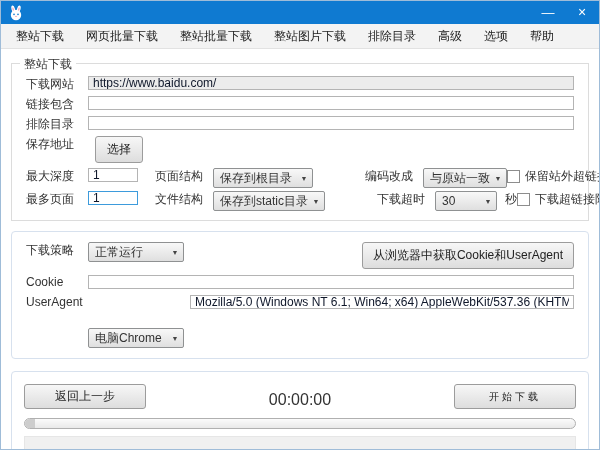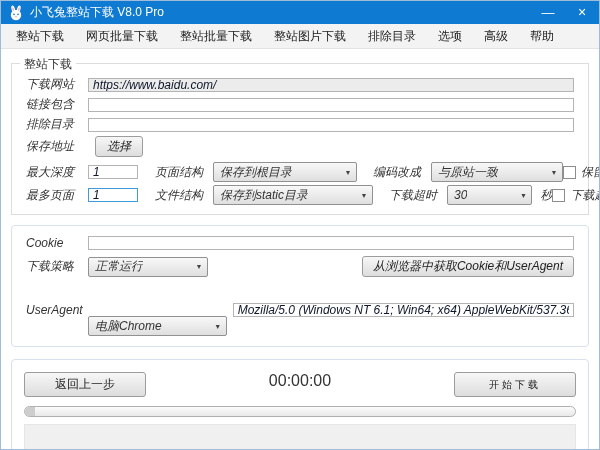--- a/index.html
+++ b/index.html
@@ -17,37 +17,37 @@
   .tb-btn { width:34px; text-align:center; line-height:23px; font-size:13px; color:#fff; cursor:default; }
   .tb-btn.close { font-size:14px; }
   
   .menubar { flex:0 0 25px; background:#f3f3f3; border-bottom:1px solid #e2e2e2; display:flex; align-items:center; padding-left:4px; color:#222; }
   .menu-item { padding:0 11px; line-height:24px; white-space:nowrap; }
   
   .content { flex:1; padding:4px 10px 6px; display:flex; flex-direction:column; background:#fff; }
   .groupbox { position:relative; border:1px solid #dcdcdc; padding:12px 14px 6px; margin-top:10px; }
   .gb-label { position:absolute; top:-8px; left:8px; background:#fff; padding:0 4px; color:#333; }
   .groupbox.blue { border:1px solid #d7e1ee; border-radius:4px; }
-  .frow { display:flex; align-items:center; margin-bottom:3px;font-style:italic; }
+  .frow { display:flex; align-items:flex-start; margin-bottom:3px; }
   .flabel { flex:0 0 62px; white-space:nowrap; }
   .tinput { height:14px; border:1px solid #b4b4b4; background:#fff; font:inherit; color:#0f172a; padding:0 4px; width:100%; }
   .tinput.readonly { background:#ececec; }
   .tinput.focused { border-color:#3d9bdc; }
-  .btn { background:linear-gradient(#f7f7f7,#dddddd); border:1px solid #9c9c9c; border-radius:3px; font:inherit; color:#222; height:21px; padding:0 10px; white-space:nowrap; }
-  .dropdown { height:20px; border:1px solid #8f9192; border-radius:2px; background:linear-gradient(#f8f8f8,#dfdfdf); display:flex; align-items:center; padding-left:6px;gap:48px; }
+  .btn { background:linear-gradient(#f7f7f7,#dddddd); border:1px solid #9c9c9c; border-radius:3px; font:inherit; color:#222; height:27px; padding:0 10px; white-space:nowrap; }
+  .dropdown { height:20px; border:1px solid #8f9192; border-radius:2px; background:linear-gradient(#f8f8f8,#dfdfdf); display:flex; align-items:center; padding-left:6px; }
   .dd-text { flex:1; white-space:nowrap; overflow:hidden; }
   .dd-arrow { flex:0 0 16px; text-align:center; font-size:7px; color:#444; }
   .checkwrap { display:flex; align-items:center; white-space:nowrap; }
   .checkbox { width:13px; height:13px; border:1px solid #8d8d8d; background:#fff; margin-right:5px; flex:0 0 auto; }
   
   .col-gap1 { margin-left:17px; flex:0 0 58px; }
-  .col-gap2 { margin-left:16px; flex:0 0 58px; }
+  .col-gap2 { margin-left:52px; flex:0 0 58px; }
   .right-check { margin-left:auto; min-width:102px; }
   
-  .action-row { display:flex; align-items:flex-start; }
+  .action-row { display:flex; align-items:flex-end; }
   .big-btn { width:122px; height:25px; }
   .start-btn { font-size:10px; letter-spacing:3px; }
   .timer { flex:1; text-align:center; font-size:16px; color:#333; }
   .progress { margin-top:9px; height:11px; border:1px solid #b0b0b0; border-radius:6px; background:linear-gradient(#fbfbfb,#e9e9e9); overflow:hidden; }
   .progress-fill { width:10px; height:100%; background:#cdcdcd; }
   .logbox { margin-top:7px; height:44px; background:#f0f0f0; border:1px solid #e6e6e6; }
 </style>
 </head>
 <body>
 
@@ -59,34 +59,33 @@
         <ellipse cx="5.2" cy="4" rx="1.7" ry="3.6" fill="#ffffff" transform="rotate(-14 5.2 4)"></ellipse>
         <ellipse cx="10.8" cy="4" rx="1.7" ry="3.6" fill="#ffffff" transform="rotate(14 10.8 4)"></ellipse>
         <ellipse cx="5.2" cy="4.4" rx="0.7" ry="2.2" fill="#f3a6b8" transform="rotate(-14 5.2 4.4)"></ellipse>
         <ellipse cx="10.8" cy="4.4" rx="0.7" ry="2.2" fill="#f3a6b8" transform="rotate(14 10.8 4.4)"></ellipse>
         <circle cx="8" cy="10" r="5.2" fill="#ffffff"></circle>
         <circle cx="6" cy="9.4" r="0.8" fill="#0f7ad1"></circle>
         <circle cx="10" cy="9.4" r="0.8" fill="#0f7ad1"></circle>
         <circle cx="8" cy="11.4" r="0.7" fill="#f08aa0"></circle>
       </svg>
     </span>
-    <span class="title-text">小飞兔整站下载 V8.0 Pro</span>
     <span class="tb-spacer"></span>
     <span class="tb-btn">—</span>
     <span class="tb-btn close">×</span>
   </div>
 
   <div class="menubar">
     <span class="menu-item">整站下载</span>
     <span class="menu-item">网页批量下载</span>
     <span class="menu-item">整站批量下载</span>
     <span class="menu-item">整站图片下载</span>
     <span class="menu-item">排除目录</span>
+    <span class="menu-item">高级</span>
     <span class="menu-item">选项</span>
-    <span class="menu-item">高级</span>
     <span class="menu-item">帮助</span>
   </div>
 
   <div class="content">
 
     <div class="groupbox">
       <span class="gb-label">整站下载</span>
 
       <div class="frow">
         <span class="flabel">下载网站</span>
@@ -144,30 +143,30 @@
         <span style="margin-left:8px;">秒</span>
         <span class="checkwrap right-check">
           <span class="checkbox"></span>
           <span>下载超链接附件</span>
         </span>
       </div>
     </div>
 
     <div class="groupbox blue" style="padding:10px 14px 4px;">
       <div class="frow" style="margin-bottom:6px;">
-        <span class="flabel">Cookie</span>
-        <input class="tinput" value="" style="">
-      </div>
-      <div class="frow" style="margin-bottom:6px;">
         <span class="flabel">下载策略</span>
         <div class="dropdown" style="flex:0 0 96px;">
           <span class="dd-text">正常运行</span>
           <span class="dd-arrow">▼</span>
         </div>
         <button class="btn" style="margin-left:auto;">从浏览器中获取Cookie和UserAgent</button>
+      </div>
+      <div class="frow" style="margin-bottom:6px;">
+        <span class="flabel">Cookie</span>
+        <input class="tinput" value="" style="">
       </div>
       <div class="frow" style="margin-bottom:6px;">
         <span class="flabel">UserAgent</span>
         <div class="dropdown" style="flex:0 0 96px; margin-right:6px;margin-top:33px;">
           <span class="dd-text">电脑Chrome</span>
           <span class="dd-arrow">▼</span>
         </div>
         <input class="tinput" value="Mozilla/5.0 (Windows NT 6.1; Win64; x64) AppleWebKit/537.36 (KHTML, like Gecko) Chro" style="">
       </div>
     </div>

